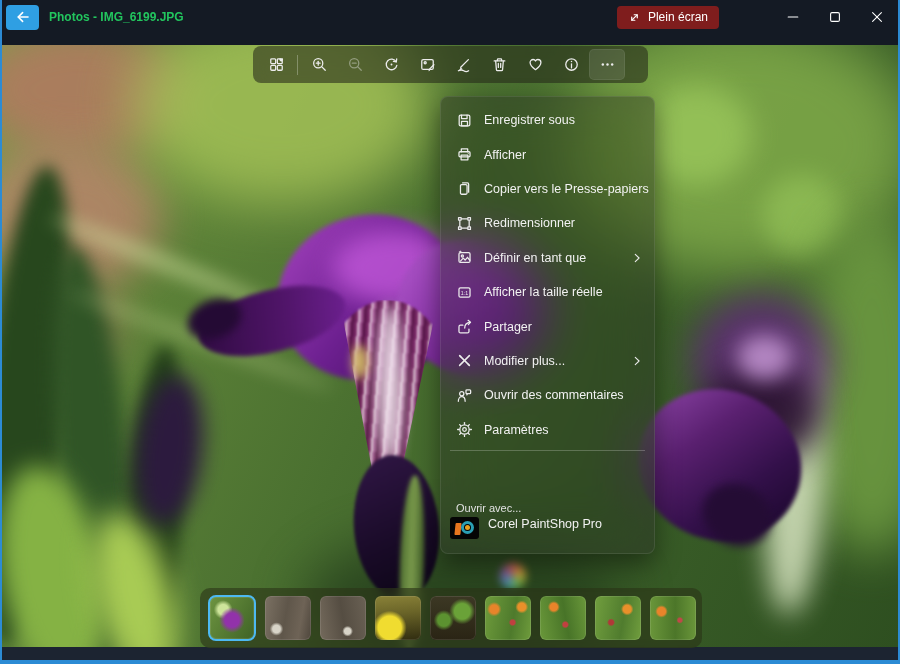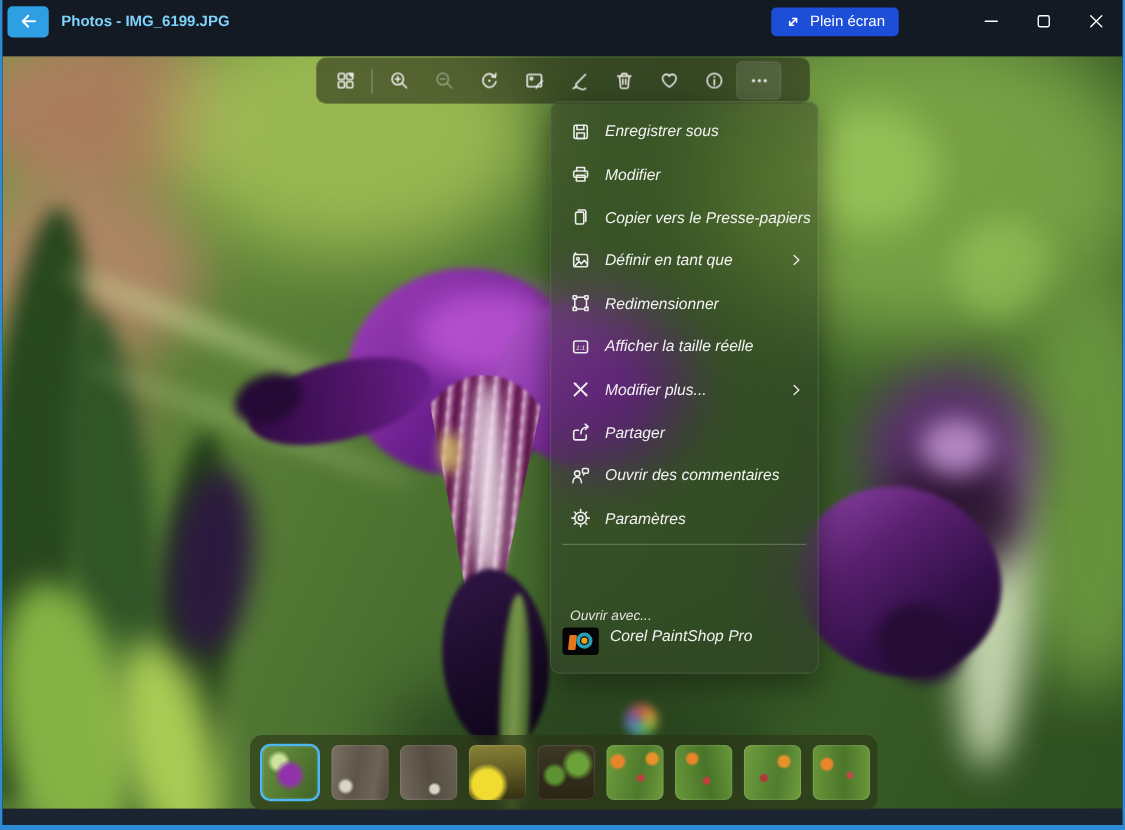--- a/index.html
+++ b/index.html
@@ -5,23 +5,23 @@
   * { margin:0; padding:0; box-sizing:border-box; }
   html,body { width:900px; height:664px; background:#000; font-family:"Liberation Sans", sans-serif; }
   .window { position:relative; width:900px; height:664px; background:#141a24;
             border-left:2px solid #2c8bd4; border-right:2px solid #2c8bd4; border-bottom:4px solid #2c8bd4;
             overflow:hidden; }
 
   
   .titlebar { position:absolute; top:0; left:0; width:896px; height:45px; background:#141a24; z-index:40; }
   .titlebar-row { display:flex; align-items:center; height:31px; padding:3px 0 0 4px; }
   .back-btn { width:33px; height:25px; background:#2f9fe3; border-radius:4px; display:flex; align-items:center; justify-content:center; flex:none; }
-  .win-title { color:#7dd3fc; font-size:12px; font-weight:bold; margin-left:10px; white-space:nowrap; }
+  .win-title { color:#22c55e; font-size:12px; font-weight:bold; margin-left:10px; white-space:nowrap; }
   .tb-spacer { flex:1; }
-  .fullscreen-btn { display:flex; align-items:center; gap:7px; height:23px; padding:0 11px; background:#1d4ed8; border-radius:4px;
+  .fullscreen-btn { display:flex; align-items:center; gap:7px; height:23px; padding:0 11px; background:#7f1d1d; border-radius:4px;
                     color:#fff; font-size:12px; margin-right:53px; }
   .caption-btn { width:42px; height:27px; display:flex; align-items:center; justify-content:center; }
 
   
   .photo { position:absolute; top:45px; left:0; width:896px; height:602px; overflow:hidden;
            background:linear-gradient(115deg,#7c9a48 0%,#5d8238 22%,#4a7030 45%,#3a5e28 70%,#2e4f20 100%); }
   .photo .blob { position:absolute; border-radius:50%; }
   .b-brick1{left:-30px;top:-20px;width:220px;height:130px;background:#b07b60;filter:blur(20px);opacity:.9;}
   .b-brick2{left:-25px;top:95px;width:185px;height:150px;background:#b8856b;filter:blur(22px);opacity:.85;}
   .b-brick3{left:-10px;top:230px;width:130px;height:100px;background:#96705a;filter:blur(20px);opacity:.6;}
@@ -72,24 +72,24 @@
   .toolbar { position:absolute; left:251px; top:46px; width:395px; height:37px; z-index:50;
              background:rgba(38,42,26,0.58); backdrop-filter:blur(10px); border-radius:8px;
              display:flex; align-items:center; padding:0 5px; }
   .tb-btn { width:36px; height:31px; border-radius:5px; display:flex; align-items:center; justify-content:center; flex:none; }
   .tb-btn.disabled { opacity:.42; }
   .tb-btn.active { background:rgba(255,255,255,0.10); box-shadow:inset 0 0 0 1px rgba(255,255,255,0.07); }
   .tb-sep { width:1px; height:20px; background:rgba(255,255,255,0.28); margin:0 3px; flex:none; }
   svg.ic { stroke:#ececec; fill:none; stroke-width:1.2; stroke-linecap:round; stroke-linejoin:round; display:block; }
 
   
-  .menu { position:absolute; left:438px; top:81px; width:215px; z-index:60; border-radius:8px;
+  .menu { position:absolute; left:438px; top:96px; width:215px; z-index:60; border-radius:8px;
           background:rgba(44,44,44,0.42); backdrop-filter:blur(26px) saturate(1.25);
           border:1px solid rgba(255,255,255,0.09); box-shadow:0 10px 26px rgba(0,0,0,0.45);
-          padding:6px 0 6px 0; overflow:hidden;font-style:italic; }
+          padding:6px 0 6px 0; overflow:hidden; }
   .menu-item { height:34.4px; display:flex; align-items:center; padding:0 10px 0 15px; color:#f2f2f2;
                font-size:12.5px; white-space:nowrap; overflow:hidden; }
   .menu-item .mi-icon { width:17px; margin-right:11px; flex:none; display:flex; }
   .menu-item .chev { margin-left:auto; flex:none; display:flex; }
   .menu-sep { height:1px; background:rgba(255,255,255,0.22); margin:3px 9px; }
   .openwith-label { color:#e2e2e2; font-size:11px; padding:5px 18px 3px 15px;margin-top:46px; }
   .openwith-item { display:flex; align-items:flex-start; height:30px; padding:0 10px 0 9px; color:#f2f2f2; font-size:12.5px; }
   .corel-logo { width:29px; height:22px; background:#050505; border-radius:3px; margin-right:9px; position:relative; flex:none; }
   .corel-logo .c-bar { position:absolute; left:5px; bottom:4px; width:6px; height:12px; background:#e8761e; border-radius:1px; transform:skewX(-6deg); }
   .corel-logo .c-ring { position:absolute; right:5px; top:4px; width:13px; height:13px; border:3px solid #2a9fb4; border-radius:50%; }
@@ -299,93 +299,93 @@
     </div>
     <div class="menu-item">
       <span class="mi-icon">
           <svg class="ic" width="17" height="17" viewBox="0 0 16 16">
         <path d="M5,5.4 V2.8 h6 v2.6"></path>
             <rect x="2.8" y="5.4" width="10.4" height="4.8" rx="1"></rect>
         <rect x="4.8" y="8.6" width="6.4" height="4.4"></rect>
             <circle cx="11.5" cy="7.1" r="0.5" fill="#ececec" stroke="none"></circle>
       </svg>
         </span>
-      <span>Modifier</span>
+      <span>Afficher</span>
     </div>
     <div class="menu-item">
       <span class="mi-icon">
           <svg class="ic" width="17" height="17" viewBox="0 0 16 16">
         <path d="M6.2,2.8 h4.6 a1.1,1.1 0 0 1 1.1,1.1 v7.6"></path>
             <rect x="4.2" y="4.4" width="6.2" height="9" rx="1.1"></rect>
       </svg>
         </span>
       <span>Copier vers le Presse-papiers</span>
+    </div>
+    <div class="menu-item">
+      <span class="mi-icon">
+          <svg class="ic" width="17" height="17" viewBox="0 0 16 16">
+        <rect x="3.6" y="3.6" width="8.8" height="8.8"></rect>
+        <rect x="2.4" y="2.4" width="2.4" height="2.4" fill="#2e2e2e"></rect>
+            <rect x="11.2" y="2.4" width="2.4" height="2.4" fill="#2e2e2e"></rect>
+        <rect x="2.4" y="11.2" width="2.4" height="2.4" fill="#2e2e2e"></rect>
+            <rect x="11.2" y="11.2" width="2.4" height="2.4" fill="#2e2e2e"></rect>
+      </svg>
+        </span>
+      <span>Redimensionner</span>
     </div>
     <div class="menu-item">
       <span class="mi-icon">
           <svg class="ic" width="17" height="17" viewBox="0 0 16 16">
         <rect x="2.8" y="3.4" width="10.4" height="9.2" rx="1.4"></rect>
         <circle cx="6" cy="6.6" r="1"></circle>
         <path d="M4.2,11.4 l2.6,-2.8 1.8,1.8 2.2,-2.6 2.2,2.8"></path>
         <path d="M4,1.2 l0.5,1 1,0.5 -1,0.5 -0.5,1 -0.5,-1 -1,-0.5 1,-0.5 Z" fill="#ececec" stroke="none"></path>
       </svg>
         </span>
       <span>Définir en tant que</span>
       <span class="chev">
           <svg class="ic" width="14" height="14" viewBox="0 0 16 16">
         <polyline points="6,3.8 10.4,8 6,12.2"></polyline>
           </svg>
         </span>
     </div>
     <div class="menu-item">
       <span class="mi-icon">
           <svg class="ic" width="17" height="17" viewBox="0 0 16 16">
-        <rect x="3.6" y="3.6" width="8.8" height="8.8"></rect>
-        <rect x="2.4" y="2.4" width="2.4" height="2.4" fill="#2e2e2e"></rect>
-            <rect x="11.2" y="2.4" width="2.4" height="2.4" fill="#2e2e2e"></rect>
-        <rect x="2.4" y="11.2" width="2.4" height="2.4" fill="#2e2e2e"></rect>
-            <rect x="11.2" y="11.2" width="2.4" height="2.4" fill="#2e2e2e"></rect>
-      </svg>
-        </span>
-      <span>Redimensionner</span>
-    </div>
-    <div class="menu-item">
-      <span class="mi-icon">
-          <svg class="ic" width="17" height="17" viewBox="0 0 16 16">
         <rect x="2.8" y="3.6" width="10.4" height="8.8" rx="1.4"></rect>
         <text x="8" y="10" font-size="5" text-anchor="middle" fill="#ececec" stroke="none" font-family="Liberation Sans, sans-serif">1:1</text>
       </svg>
         </span>
       <span>Afficher la taille réelle</span>
+    </div>
+    <div class="menu-item">
+      <span class="mi-icon">
+          <svg class="ic" width="17" height="17" viewBox="0 0 16 16">
+        <path d="M6.5,6.8 H4.2 a1.4,1.4 0 0 0 -1.4,1.4 v4.4 a1.4,1.4 0 0 0 1.4,1.4 h6.6 a1.4,1.4 0 0 0 1.4,-1.4 V10.4"></path>
+        <path d="M8.2,9.5 C8.2,6.2 10.2,4.3 13.4,4.1"></path>
+        <polyline points="11.4,2.2 13.6,4.1 11.6,6.2"></polyline>
+      </svg>
+        </span>
+      <span>Partager</span>
     </div>
     <div class="menu-item">
       <span class="mi-icon">
           <svg class="ic" width="17" height="17" viewBox="0 0 16 16" style="stroke-width:1.4">
         <line x1="3.4" y1="3.4" x2="12.6" y2="12.6"></line>
             <line x1="12.6" y1="3.4" x2="3.4" y2="12.6"></line>
         <path d="M3.4,3.4 l2,0.4 -1.6,1.6 Z" fill="#ececec" stroke="none"></path>
         <path d="M12.6,12.6 l-2,-0.4 1.6,-1.6 Z" fill="#ececec" stroke="none"></path>
       </svg>
         </span>
       <span>Modifier plus...</span>
       <span class="chev">
           <svg class="ic" width="14" height="14" viewBox="0 0 16 16">
         <polyline points="6,3.8 10.4,8 6,12.2"></polyline>
           </svg>
         </span>
-    </div>
-    <div class="menu-item">
-      <span class="mi-icon">
-          <svg class="ic" width="17" height="17" viewBox="0 0 16 16">
-        <path d="M6.5,6.8 H4.2 a1.4,1.4 0 0 0 -1.4,1.4 v4.4 a1.4,1.4 0 0 0 1.4,1.4 h6.6 a1.4,1.4 0 0 0 1.4,-1.4 V10.4"></path>
-        <path d="M8.2,9.5 C8.2,6.2 10.2,4.3 13.4,4.1"></path>
-        <polyline points="11.4,2.2 13.6,4.1 11.6,6.2"></polyline>
-      </svg>
-        </span>
-      <span>Partager</span>
     </div>
     <div class="menu-item">
       <span class="mi-icon">
           <svg class="ic" width="17" height="17" viewBox="0 0 16 16">
         <circle cx="5.4" cy="6.4" r="2"></circle>
         <path d="M2.2,13.4 c0,-2.8 1.6,-4.3 3.2,-4.3 1.6,0 3.2,1.5 3.2,4.3"></path>
         <rect x="9.4" y="2.6" width="4.4" height="3.6" rx="0.9"></rect>
         <line x1="10.8" y1="6.2" x2="10.2" y2="7.4"></line>
       </svg>
         </span>

